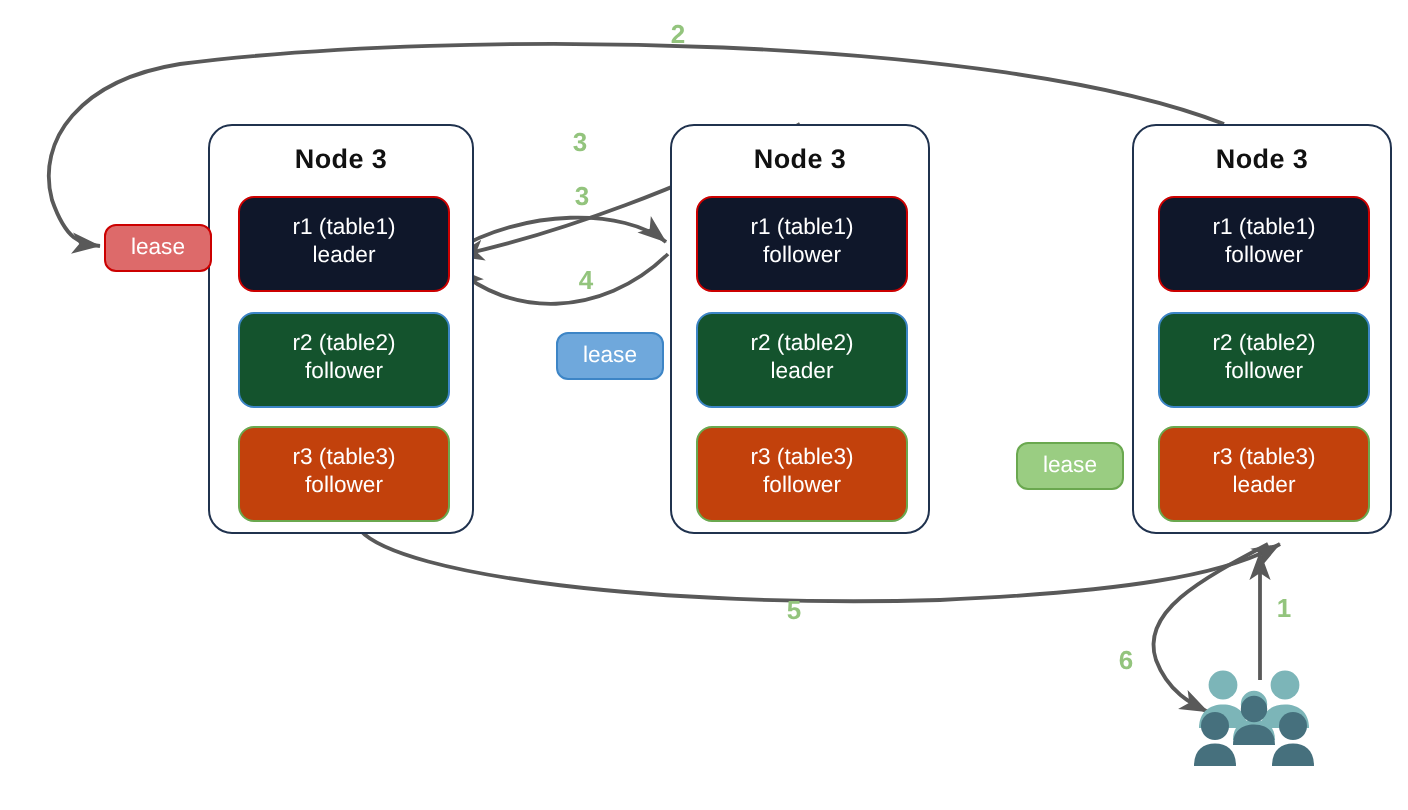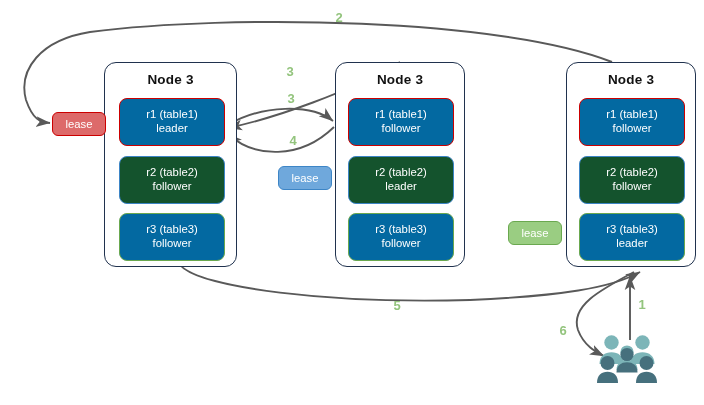--- a/index.html
+++ b/index.html
@@ -8,23 +8,23 @@
   #canvas{position:absolute;left:0;top:0;width:704px;height:405px;}
   svg.layer{position:absolute;left:0;top:0;width:704px;height:405px;overflow:visible;}
   svg.arrows{z-index:1;}
   .node{position:absolute;border:1.6px solid #20324e;border-radius:12px;background:#ffffff;z-index:2;}
   .node-title{position:absolute;left:0;right:0;top:9px;text-align:center;
               font-size:13.5px;font-weight:bold;color:#111111;letter-spacing:.2px;}
   .rbox{position:absolute;left:14px;width:104px;height:46px;border-radius:8px;
         display:flex;flex-direction:column;align-items:center;justify-content:center;
         color:#ffffff;font-size:11.3px;line-height:13.6px;text-align:center;}
   .rbox span{display:block;}
-  .r-red{background:#0369a1;border:1.6px solid #cc0000;}
+  .r-red{background:#0f172a;border:1.6px solid #cc0000;}
   .r-blue{background:#14532d;border:1.6px solid #3d85c6;}
-  .r-green{background:#0369a1;border:1.6px solid #6aa84f;}
+  .r-green{background:#c2410c;border:1.6px solid #6aa84f;}
   .lease{position:absolute;width:52px;height:22px;border-radius:6px;
          display:flex;align-items:center;justify-content:center;
          color:#ffffff;font-size:11.3px;z-index:3;text-align:right;}
   .l-red{background:#dd6a6a;border:1.6px solid #cc0000;}
   .l-blue{background:#6fa8dc;border:1.6px solid #3d85c6;}
   .l-green{background:#9acd82;border:1.6px solid #6aa84f;}
   .num{position:absolute;color:#93c47d;font-size:13px;font-weight:bold;z-index:4;
        transform:translate(-50%,-50%);}
   .people{position:absolute;z-index:3;}
 </style>

